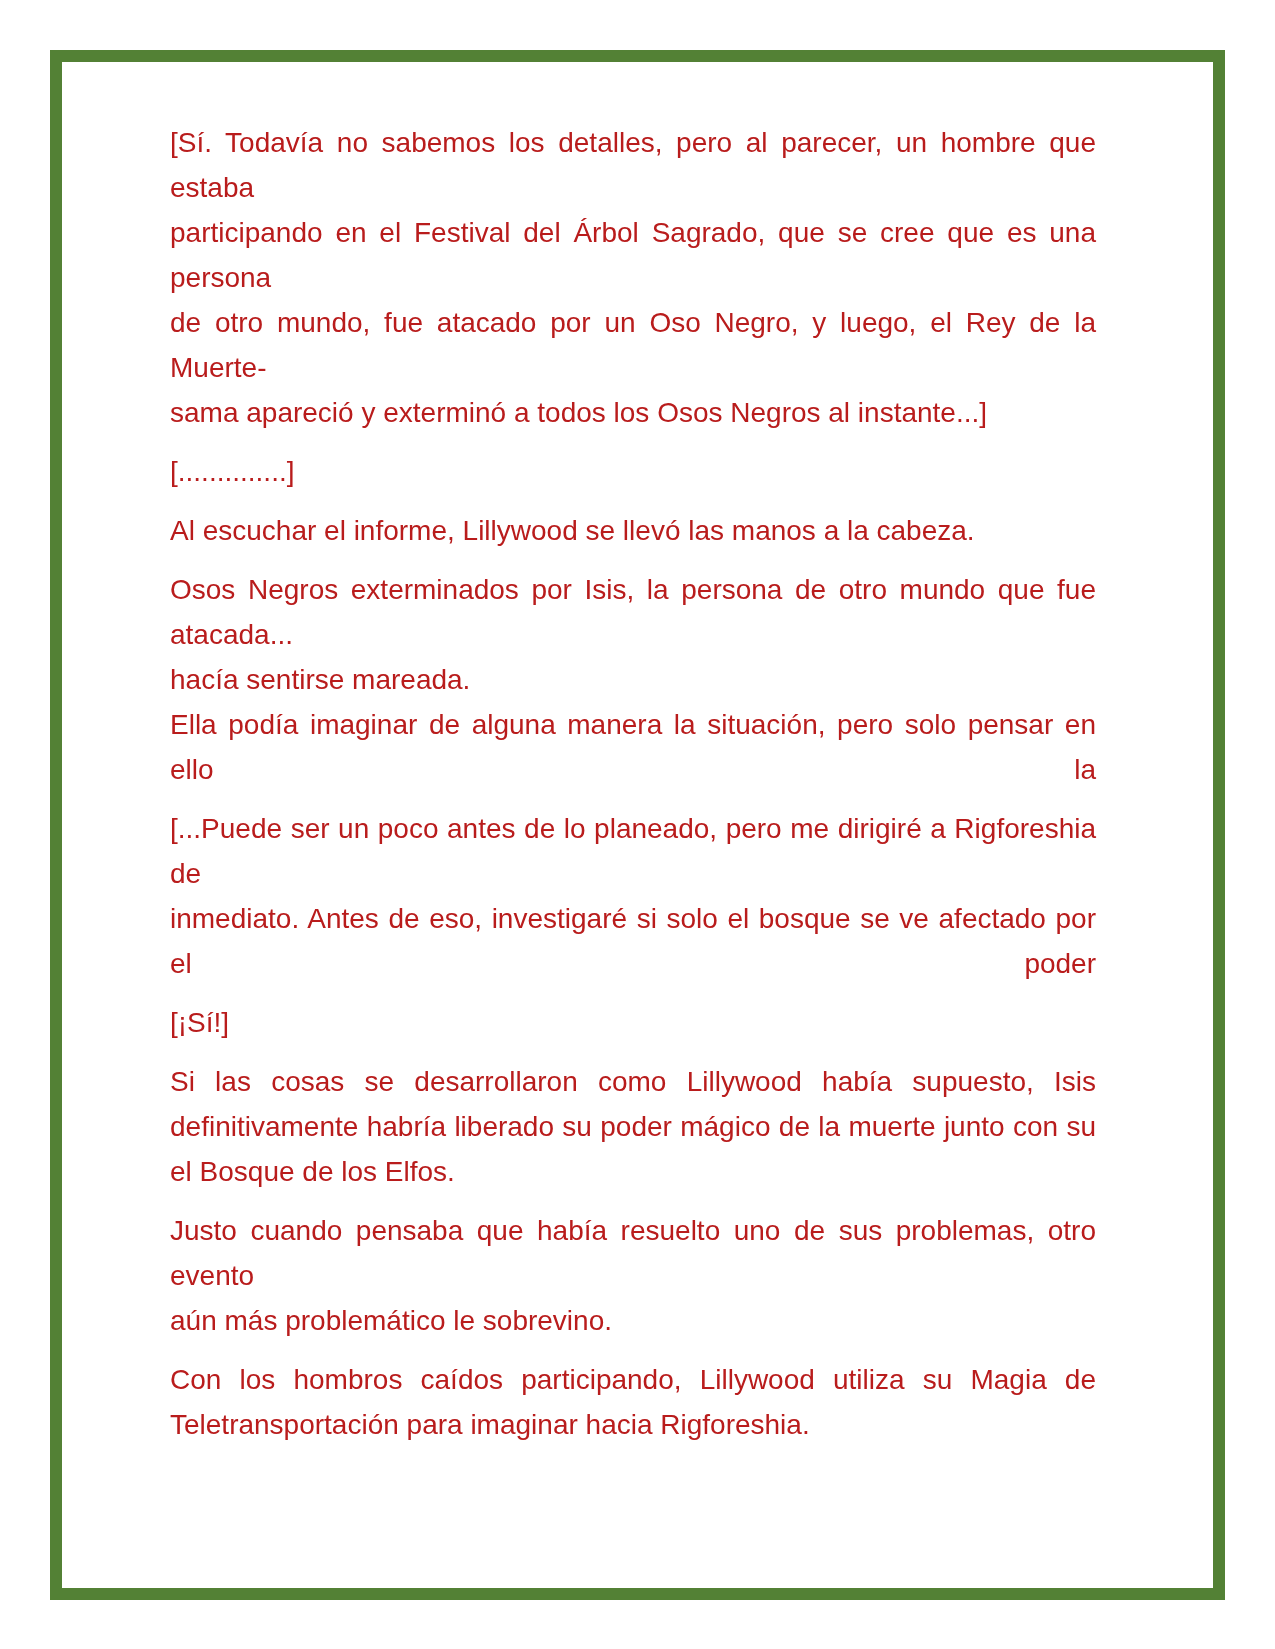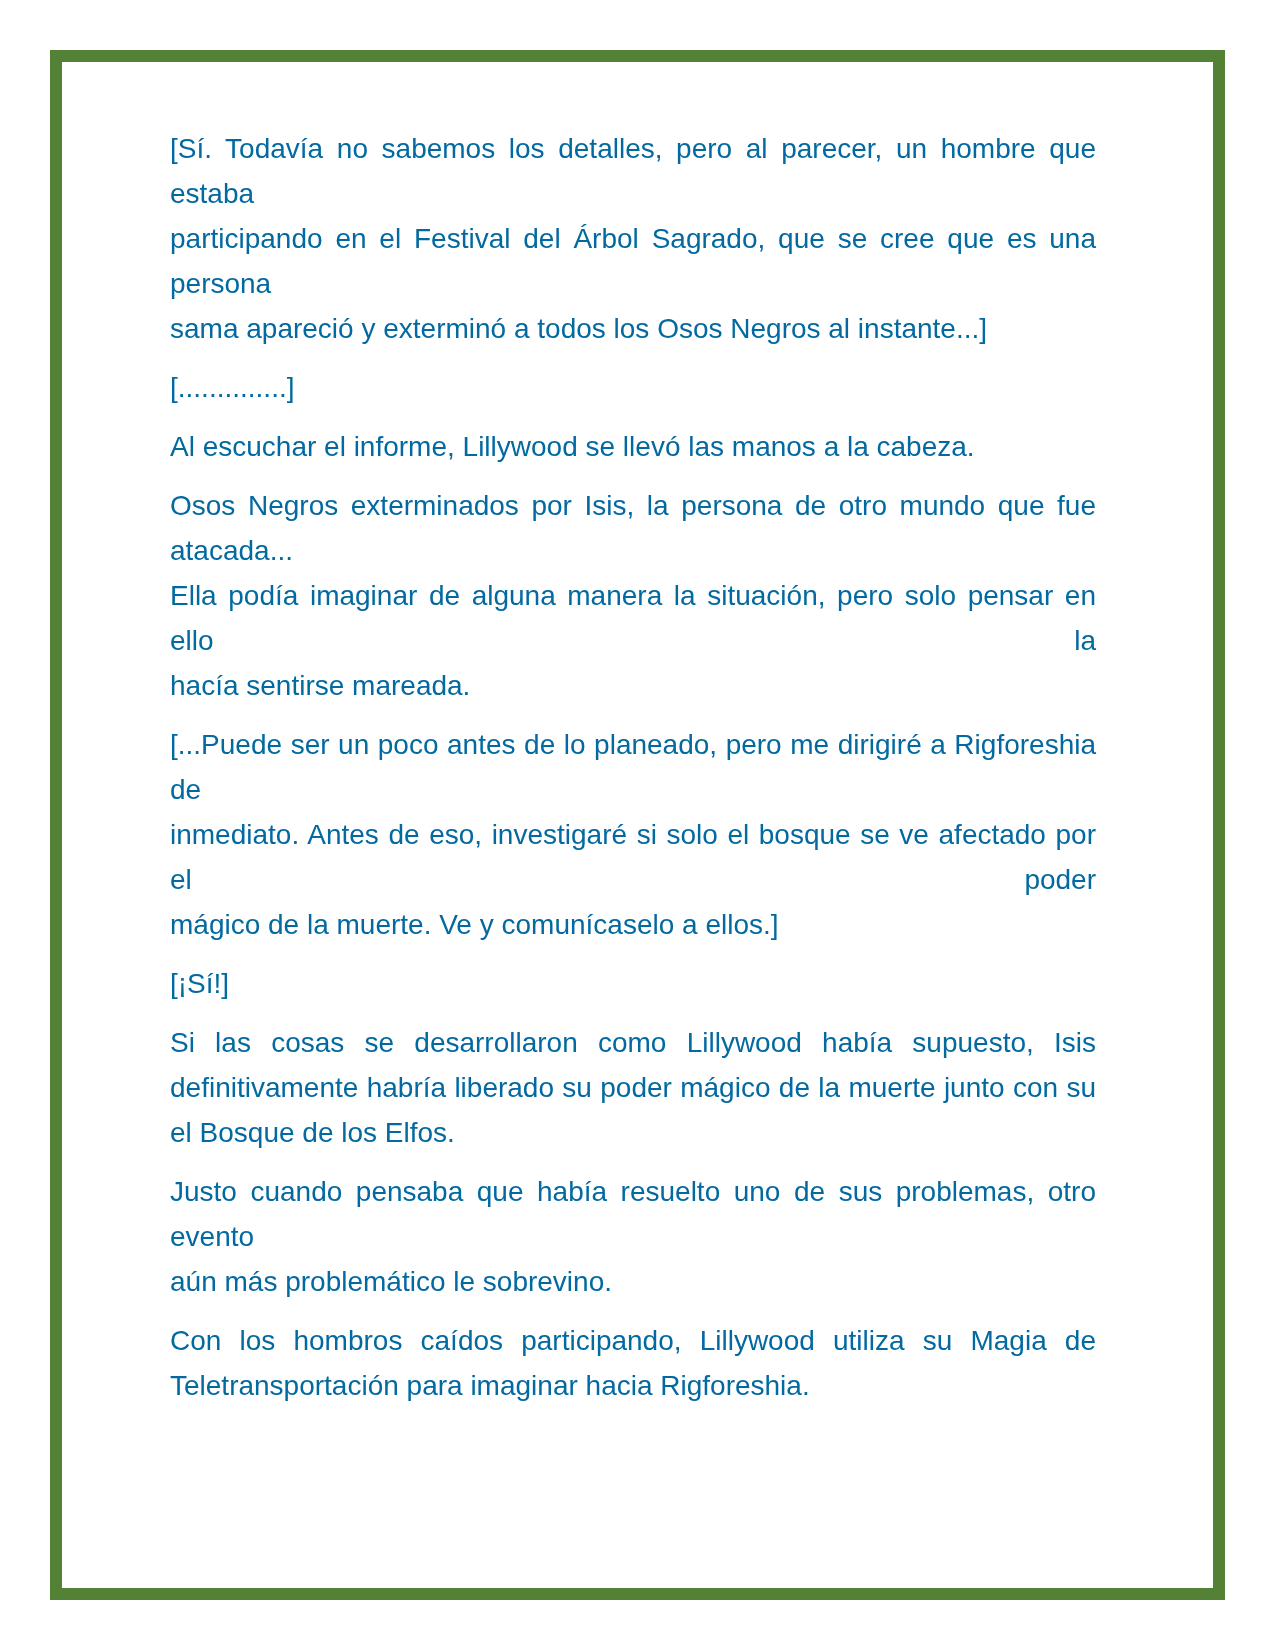--- a/index.html
+++ b/index.html
@@ -23,24 +23,24 @@
     border: 12px solid #538135;
     background: #ffffff;
   }
   .doc-content {
     position: absolute;
     left: 170px;
     top: 112px;
     width: 926px;
   }
   p.para {
-    margin: 14px 0 14px 0;
+    margin: 8px 0 14px 0;
     font-size: 28px;
     line-height: 45px;
-    color: #0369a1;
+    color: #b91c1c;
     font-weight: 400;
   }
   .line {
     display: block;
     text-align: justify;
     text-align-last: justify;
   }
   .line.last {
     text-align: right;
     text-align-last: left;
@@ -49,41 +49,41 @@
 </head>
 <body>
 
 <div class="page-frame" style="border-color: rgb(83, 129, 53);"></div>
 
 <div class="doc-content">
 
   <p class="para">
     <span class="line">[Sí. Todavía no sabemos los detalles, pero al parecer, un hombre que estaba </span>
     <span class="line">participando en el Festival del Árbol Sagrado, que se cree que es una persona </span>
+    <span class="line">de otro mundo, fue atacado por un Oso Negro, y luego, el Rey de la Muerte-</span>
     <span class="line last">sama apareció y exterminó a todos los Osos Negros al instante...]</span>
   </p>
 
   <p class="para">
     <span class="line last">[..............]</span>
   </p>
 
   <p class="para">
     <span class="line last">Al escuchar el informe, Lillywood se llevó las manos a la cabeza.</span>
   </p>
 
   <p class="para">
     <span class="line">Osos Negros exterminados por Isis, la persona de otro mundo que fue atacada... </span>
+    <span class="line last">hacía sentirse mareada.</span>
     <span class="line">Ella podía imaginar de alguna manera la situación, pero solo pensar en ello la </span>
-    <span class="line last">hacía sentirse mareada.</span>
   </p>
 
   <p class="para">
     <span class="line">[...Puede ser un poco antes de lo planeado, pero me dirigiré a Rigforeshia de </span>
     <span class="line">inmediato. Antes de eso, investigaré si solo el bosque se ve afectado por el poder </span>
-    <span class="line last">mágico de la muerte. Ve y comunícaselo a ellos.]</span>
   </p>
 
   <p class="para">
     <span class="line last">[¡Sí!]</span>
   </p>
 
   <p class="para">
     <span class="line">Si las cosas se desarrollaron como Lillywood había supuesto, Isis </span>
     <span class="line">definitivamente habría liberado su poder mágico de la muerte junto con su </span>
     <span class="line last">el Bosque de los Elfos.</span>

